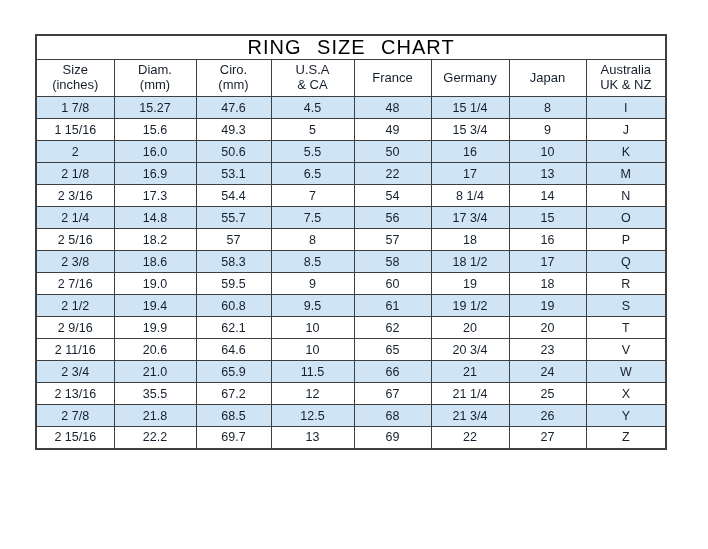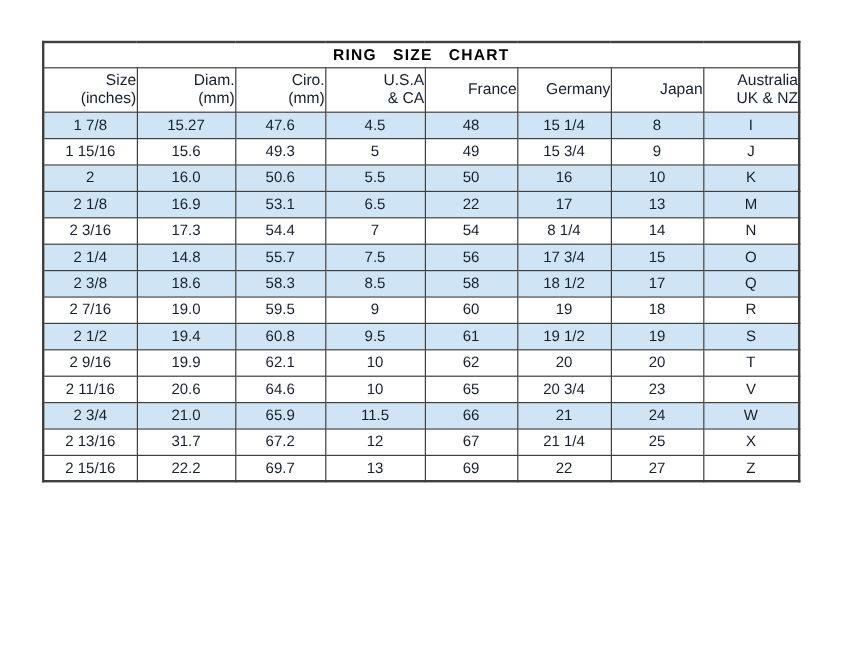--- a/index.html
+++ b/index.html
@@ -34,34 +34,33 @@
   table.ring-table td {
     border: 1px solid var(--border);
     text-align: center;
     vertical-align: middle;
     padding: 0;
     overflow: hidden;
     white-space: nowrap;
   }
   th.title-cell {
     height: 21px;
-    font-size: 13px;
-    font-weight: bold;
+    font-size: 20px;
+    font-weight: normal;
     letter-spacing: 1px;
     word-spacing: 9px;
     color: var(--title-color);
     background: var(--row-plain);
   }
   tr.header-row th {
     height: 37px;
     font-weight: normal;
     font-size: 13px;
     line-height: 1.15;
     background: var(--row-plain);
-    text-align: right;
   }
   .hline { display: block; }
   .hline:empty { display: none; }
   tbody td {
     height: 22px;
     font-size: 12.5px;
     background: var(--row-plain);
   }
   tbody tr.alt td { background: var(--row-alt); }
 </style>
@@ -173,20 +172,30 @@
         <tr class="alt">
           <td>2 1/4</td>
           <td>14.8</td>
           <td>55.7</td>
           <td>7.5</td>
           <td>56</td>
           <td>17 3/4</td>
           <td>15</td>
           <td>O</td>
         </tr>
+        <tr>
+          <td>2 5/16</td>
+          <td>18.2</td>
+          <td>57</td>
+          <td>8</td>
+          <td>57</td>
+          <td>18</td>
+          <td>16</td>
+          <td>P</td>
+        </tr>
         <tr class="alt">
           <td>2 3/8</td>
           <td>18.6</td>
           <td>58.3</td>
           <td>8.5</td>
           <td>58</td>
           <td>18 1/2</td>
           <td>17</td>
           <td>Q</td>
         </tr>
@@ -235,27 +244,37 @@
           <td>21.0</td>
           <td>65.9</td>
           <td>11.5</td>
           <td>66</td>
           <td>21</td>
           <td>24</td>
           <td>W</td>
         </tr>
         <tr>
           <td>2 13/16</td>
-          <td>31.7</td>
+          <td>35.5</td>
           <td>67.2</td>
           <td>12</td>
           <td>67</td>
           <td>21 1/4</td>
           <td>25</td>
           <td>X</td>
+        </tr>
+        <tr class="alt">
+          <td>2 7/8</td>
+          <td>21.8</td>
+          <td>68.5</td>
+          <td>12.5</td>
+          <td>68</td>
+          <td>21 3/4</td>
+          <td>26</td>
+          <td>Y</td>
         </tr>
         <tr>
           <td>2 15/16</td>
           <td>22.2</td>
           <td>69.7</td>
           <td>13</td>
           <td>69</td>
           <td>22</td>
           <td>27</td>
           <td>Z</td>

